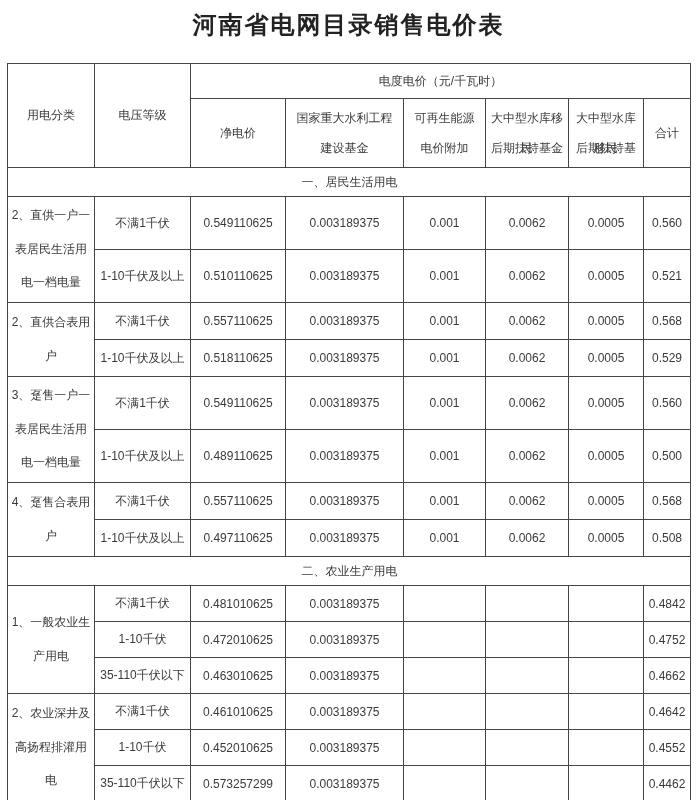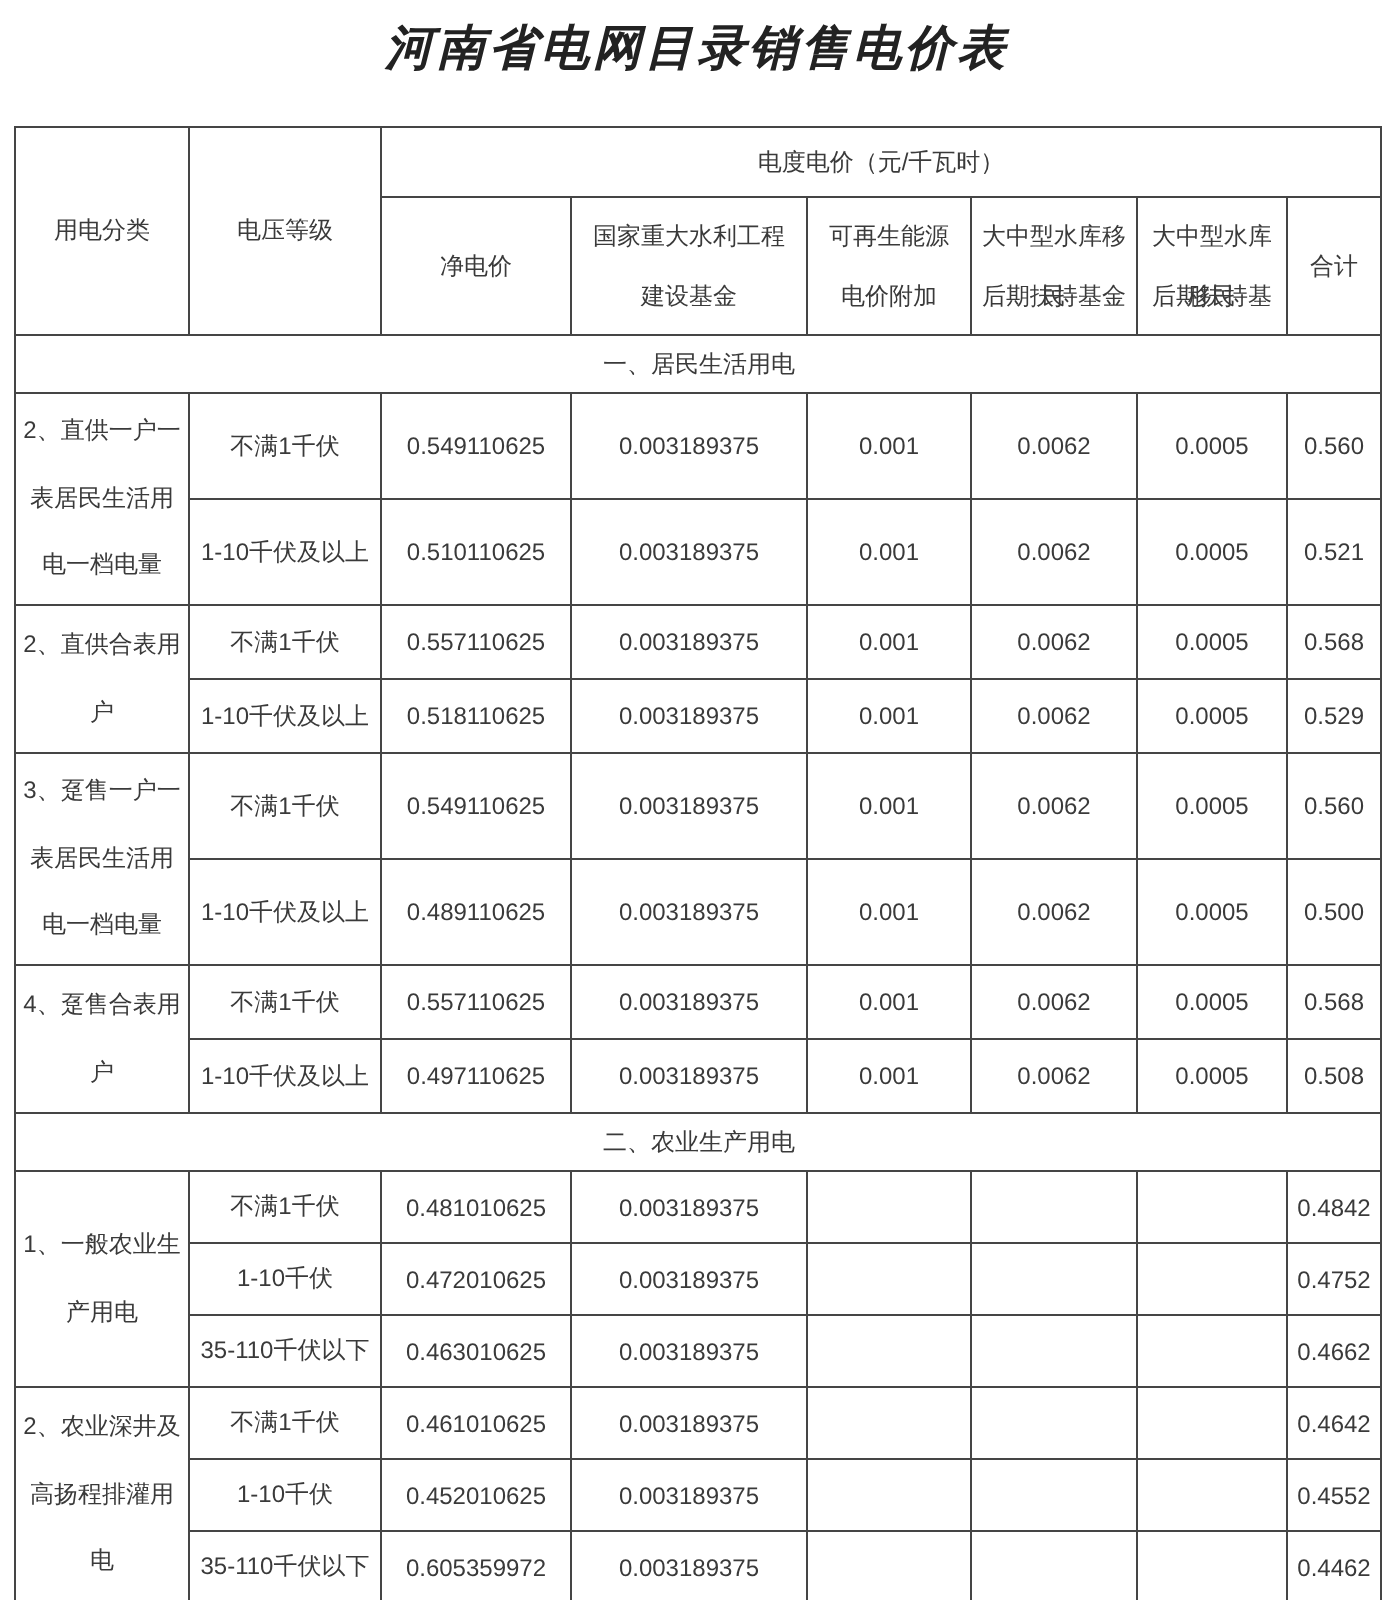--- a/index.html
+++ b/index.html
@@ -13,21 +13,20 @@
   .page { position: relative; width: 697px; height: 800px; }
 
   .title {
     text-align: center;
     font-size: 24px;
     font-weight: bold;
     color: #222222;
     letter-spacing: 2px;
     padding-top: 8px;
     line-height: 34px;
-    font-style: italic;
   }
 
   table.price-table {
     border-collapse: collapse;
     table-layout: fixed;
     width: 683px;
     margin: 21px 0 0 7px;
   }
   table.price-table td {
     border: 1px solid #454545;
@@ -238,21 +237,21 @@
       <td class="volt">1-10千伏</td>
       <td>0.452010625</td>
       <td>0.003189375</td>
       <td></td>
       <td></td>
       <td></td>
       <td>0.4552</td>
     </tr>
     <tr class="rstd">
       <td class="volt">35-110千伏以下</td>
-      <td>0.605359972</td>
+      <td>0.573257299</td>
       <td>0.003189375</td>
       <td></td>
       <td></td>
       <td></td>
       <td>0.4462</td>
     </tr>
   </tbody>
     </table>
 
 </div>

